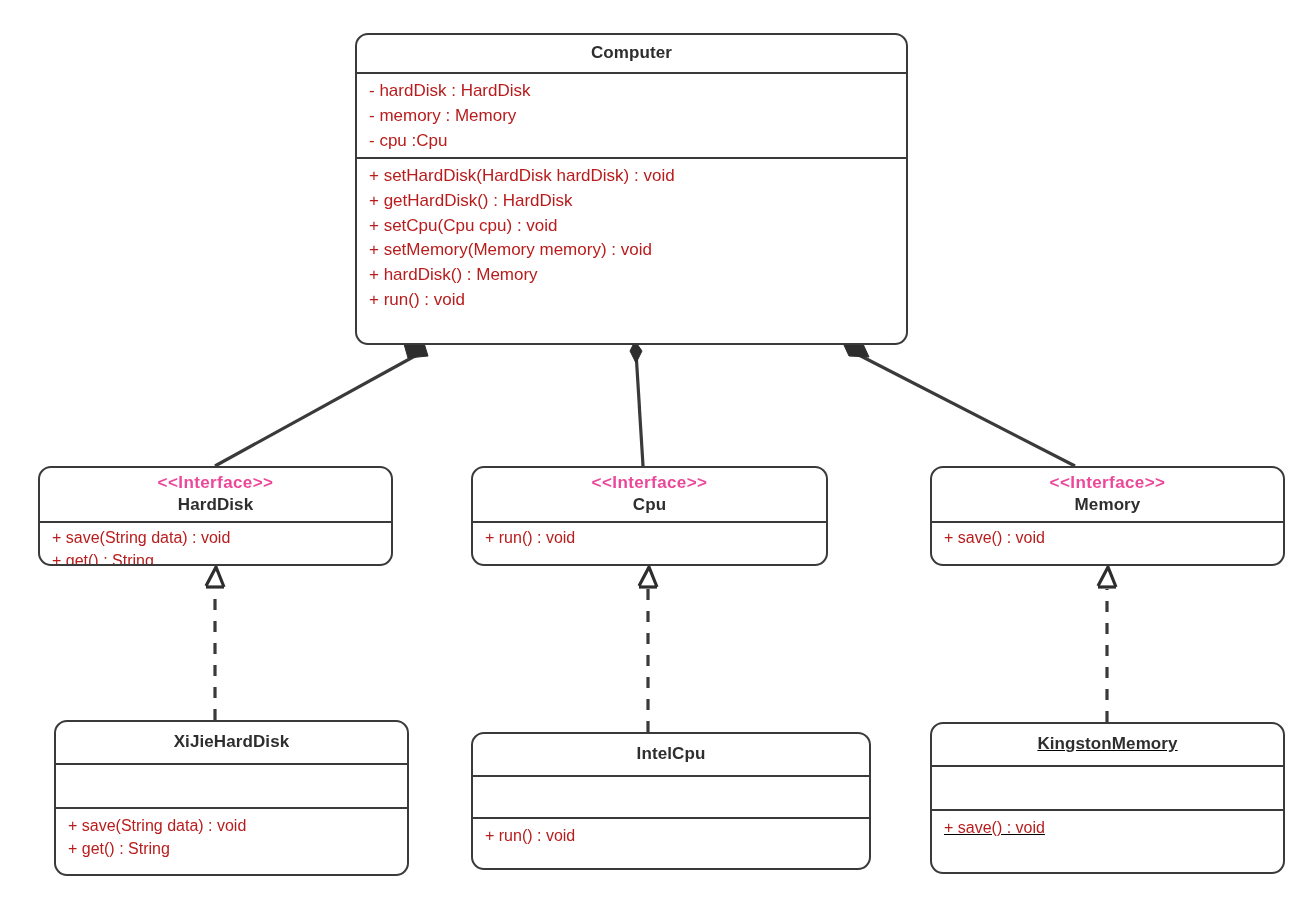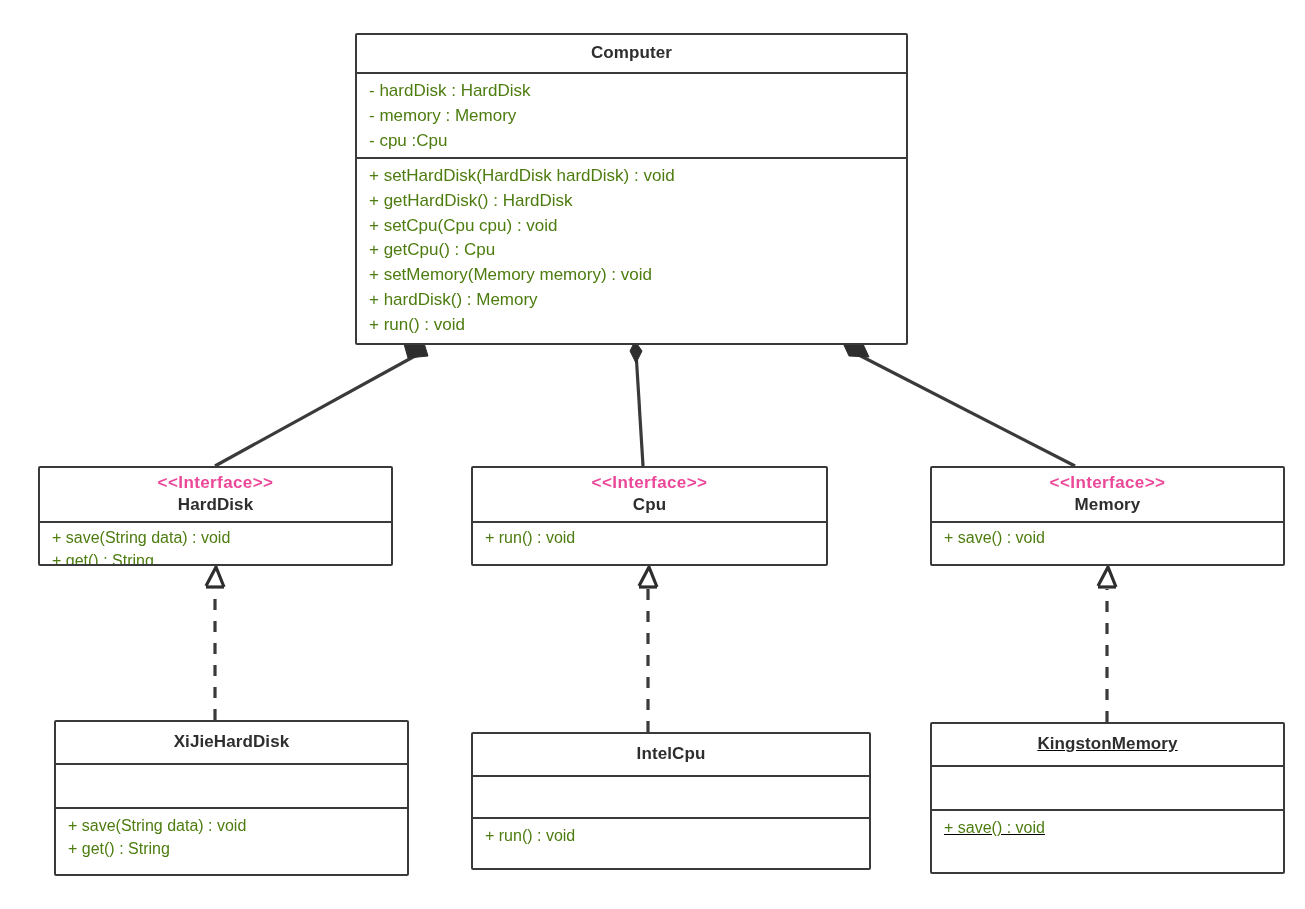--- a/index.html
+++ b/index.html
@@ -30,21 +30,21 @@
     width: 1305px;
     height: 909px;
     pointer-events: none;
   }
 
   .uml-box {
     position: absolute;
     box-sizing: border-box;
     background: #ffffff;
     border: 2px solid #3a3a3a;
-    border-radius: 2px;
+    border-radius: 13px;
     overflow: hidden;
   }
 
   .uml-header {
     box-sizing: border-box;
     text-align: center;
     color: #333333;
     font-weight: bold;
     padding: 5px 6px 6px 6px;
     line-height: 1.30;
@@ -67,21 +67,21 @@
   .divider {
     height: 0;
     border-top: 2px solid #3a3a3a;
   }
 
   .uml-section {
     box-sizing: border-box;
     padding: 4px 10px 4px 12px;
   }
   .uml-section .member {
-    color: #4d7c0f;
+    color: #b91c1c;
     font-size: 16.5px;
     line-height: 1.42;
     white-space: pre;
   }
   .empty-section {
     box-sizing: border-box;
   }
 
   
   #box-computer { left: 355px; top: 33px; width: 553px; height: 312px; }
@@ -160,21 +160,20 @@
     <div class="uml-section attr-section">
       <div class="member">- hardDisk : HardDisk</div>
       <div class="member">- memory : Memory</div>
       <div class="member">- cpu :Cpu</div>
     </div>
     <div class="divider"></div>
     <div class="uml-section meth-section">
       <div class="member">+ setHardDisk(HardDisk hardDisk) : void</div>
       <div class="member">+ getHardDisk() : HardDisk</div>
       <div class="member">+ setCpu(Cpu cpu) : void</div>
-      <div class="member">+ getCpu() : Cpu</div>
       <div class="member">+ setMemory(Memory memory) : void</div>
       <div class="member">+ hardDisk() : Memory</div>
       <div class="member">+ run() : void</div>
     </div>
   </div>
 
   <div class="uml-box iface-box" id="box-harddisk">
     <div class="uml-header">
       <span class="stereotype">&lt;&lt;Interface&gt;&gt;</span>
       <span class="classname">HardDisk</span>

